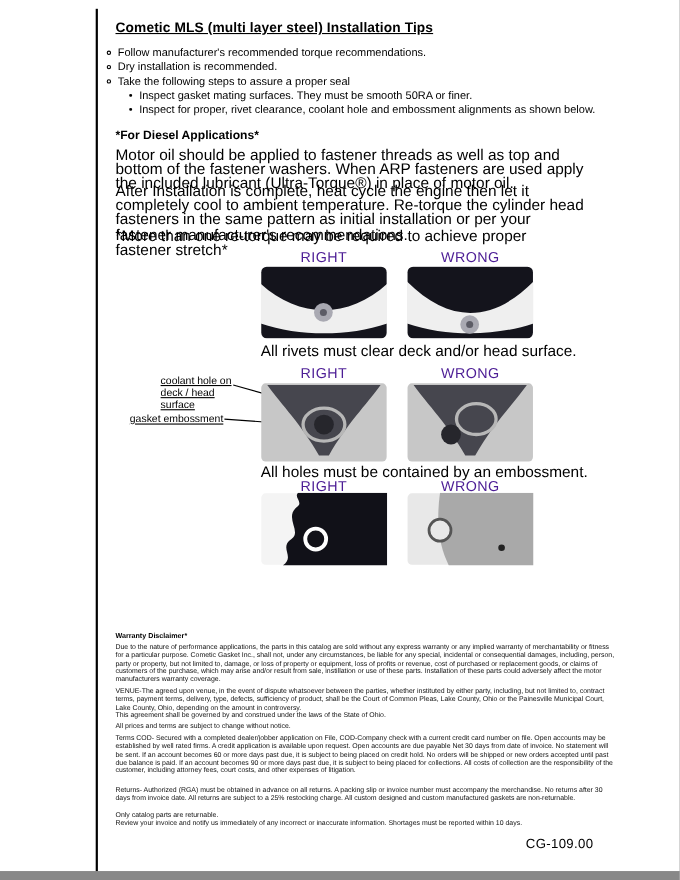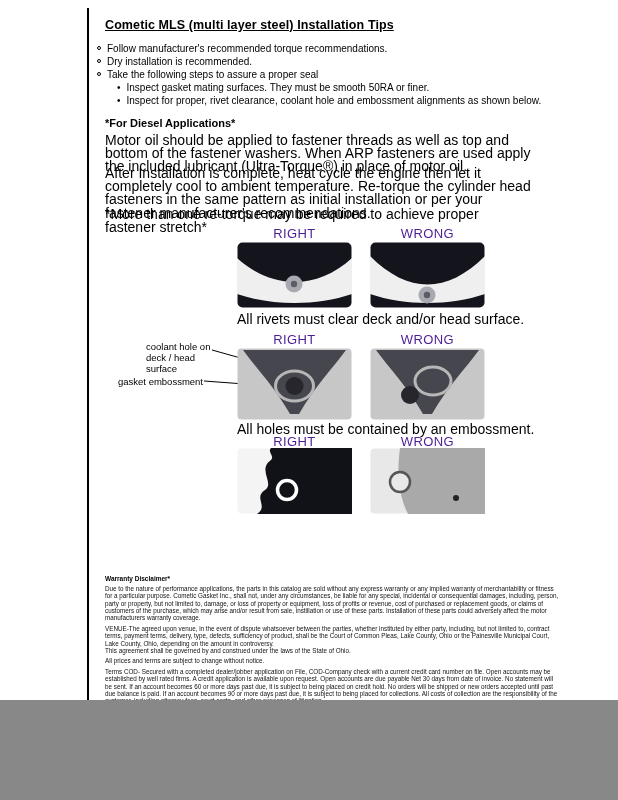--- a/index.html
+++ b/index.html
@@ -1,19 +1,19 @@
 <!DOCTYPE html>
 <html><head>
 <meta charset="utf-8">
 <style>
   * { margin:0; padding:0; box-sizing:border-box; }
   html,body { background:#888; }
   body { font-family:"Liberation Sans", sans-serif; color:#000; }
   .page {
-    position:relative; width:618px; height:700px; background:#fff;
+    position:relative; width:618px; height:792px; background:#fff;
     margin:0 auto; overflow:hidden;
   }
   .left-rule { position:absolute; left:87px; top:8px; width:2px; height:786px; background:#000; }
 
   .title {
     position:absolute; left:105px; top:18px;
     font-size:12.5px; font-weight:bold; text-decoration:underline; letter-spacing:0.1px;
   }
 
   .bullet { position:absolute; display:flex; align-items:flex-start; gap:6px; font-size:10px; line-height:13px; width:480px; }
@@ -30,21 +30,21 @@
   .p1 { top:134px; }
   .p2 { top:167px; }
   .note { top:208px; }
 
   .col-header { position:absolute; font-size:13px; letter-spacing:0.4px; color:#4c1d95; width:115px; text-align:center; }
   .panel { position:absolute; width:115px; }
   .panel svg { display:block; }
   .caption { position:absolute; left:237px; font-size:14px; line-height:12.5px; }
   .caption.wide { width:252px; }
 
-  .callout { position:absolute; font-size:9.5px; line-height:11px; }
+  .callout { position:absolute; font-size:9.5px; line-height:11px;text-decoration:underline; }
   .leader { position:absolute; left:200px; top:342px; }
 
   .disclaimer-heading { position:absolute; left:105px; top:575px; font-size:6.5px; font-weight:bold; }
   .fine { position:absolute; left:105px; width:456px; font-size:6.3px; line-height:7.3px; color:#111; white-space:pre-line; }
   .f1 { top:585px; }
   .f2 { top:625px; }
   .f3 { top:657px; }
   .f4 { top:668px; }
   .f5 { top:715px; }
   .f6 { top:738px; }

